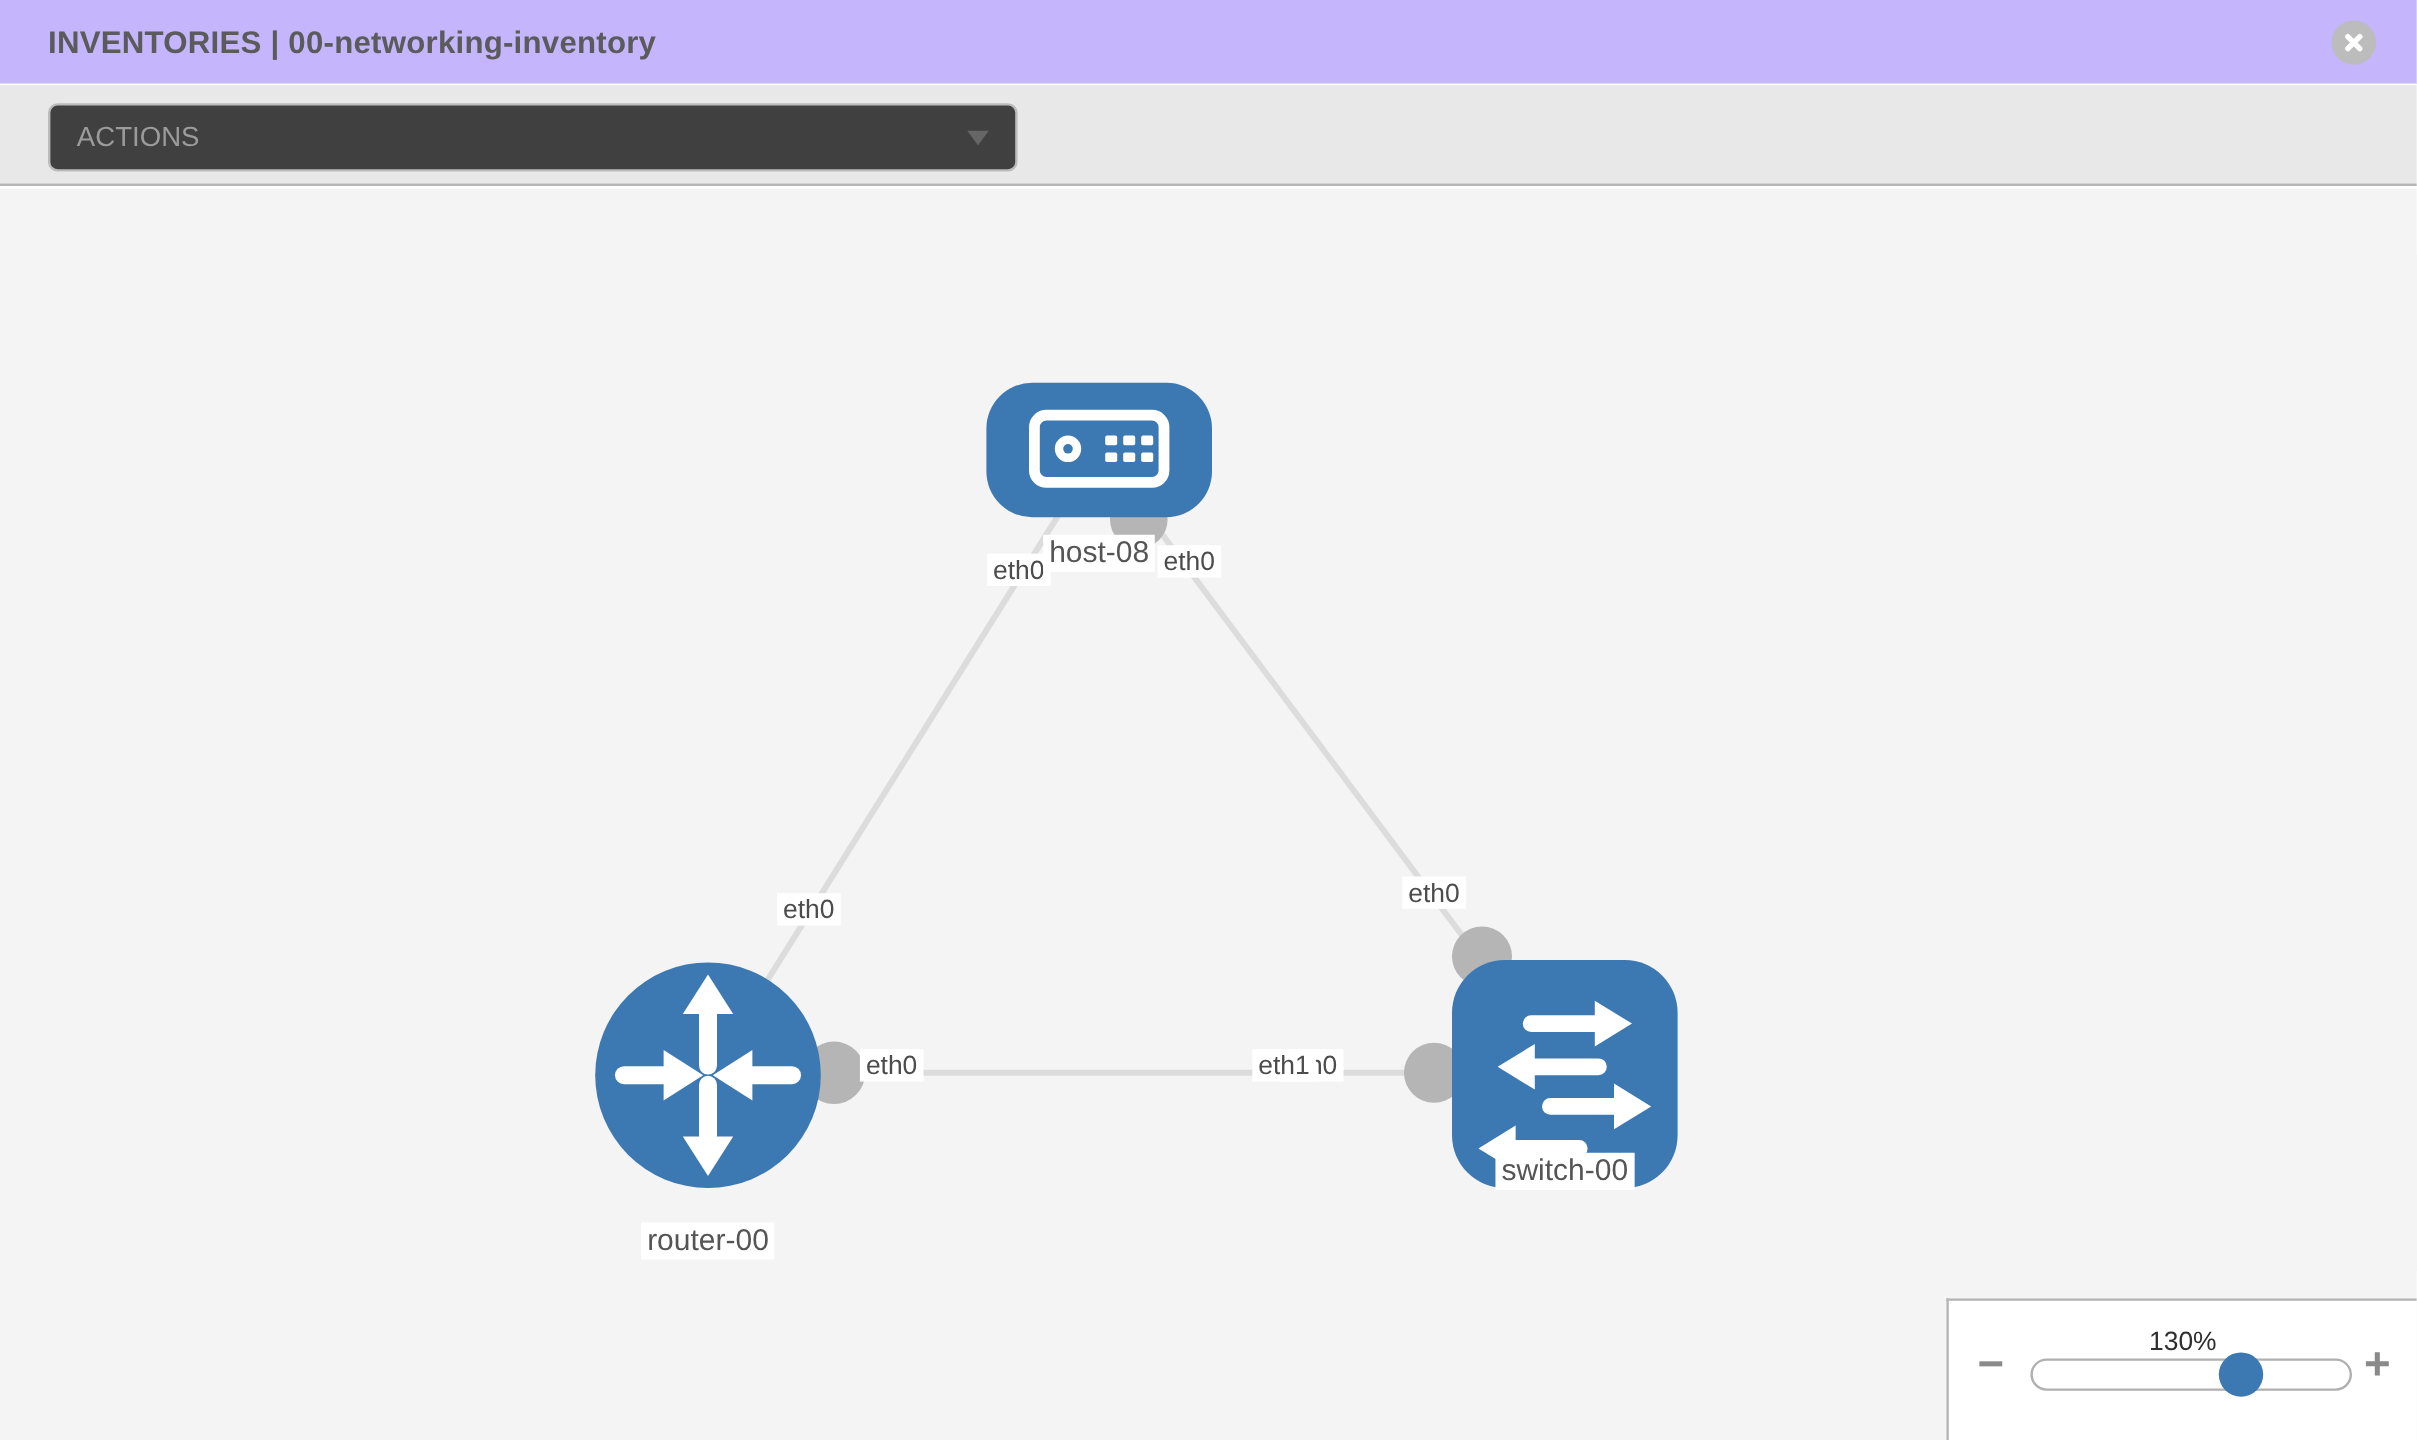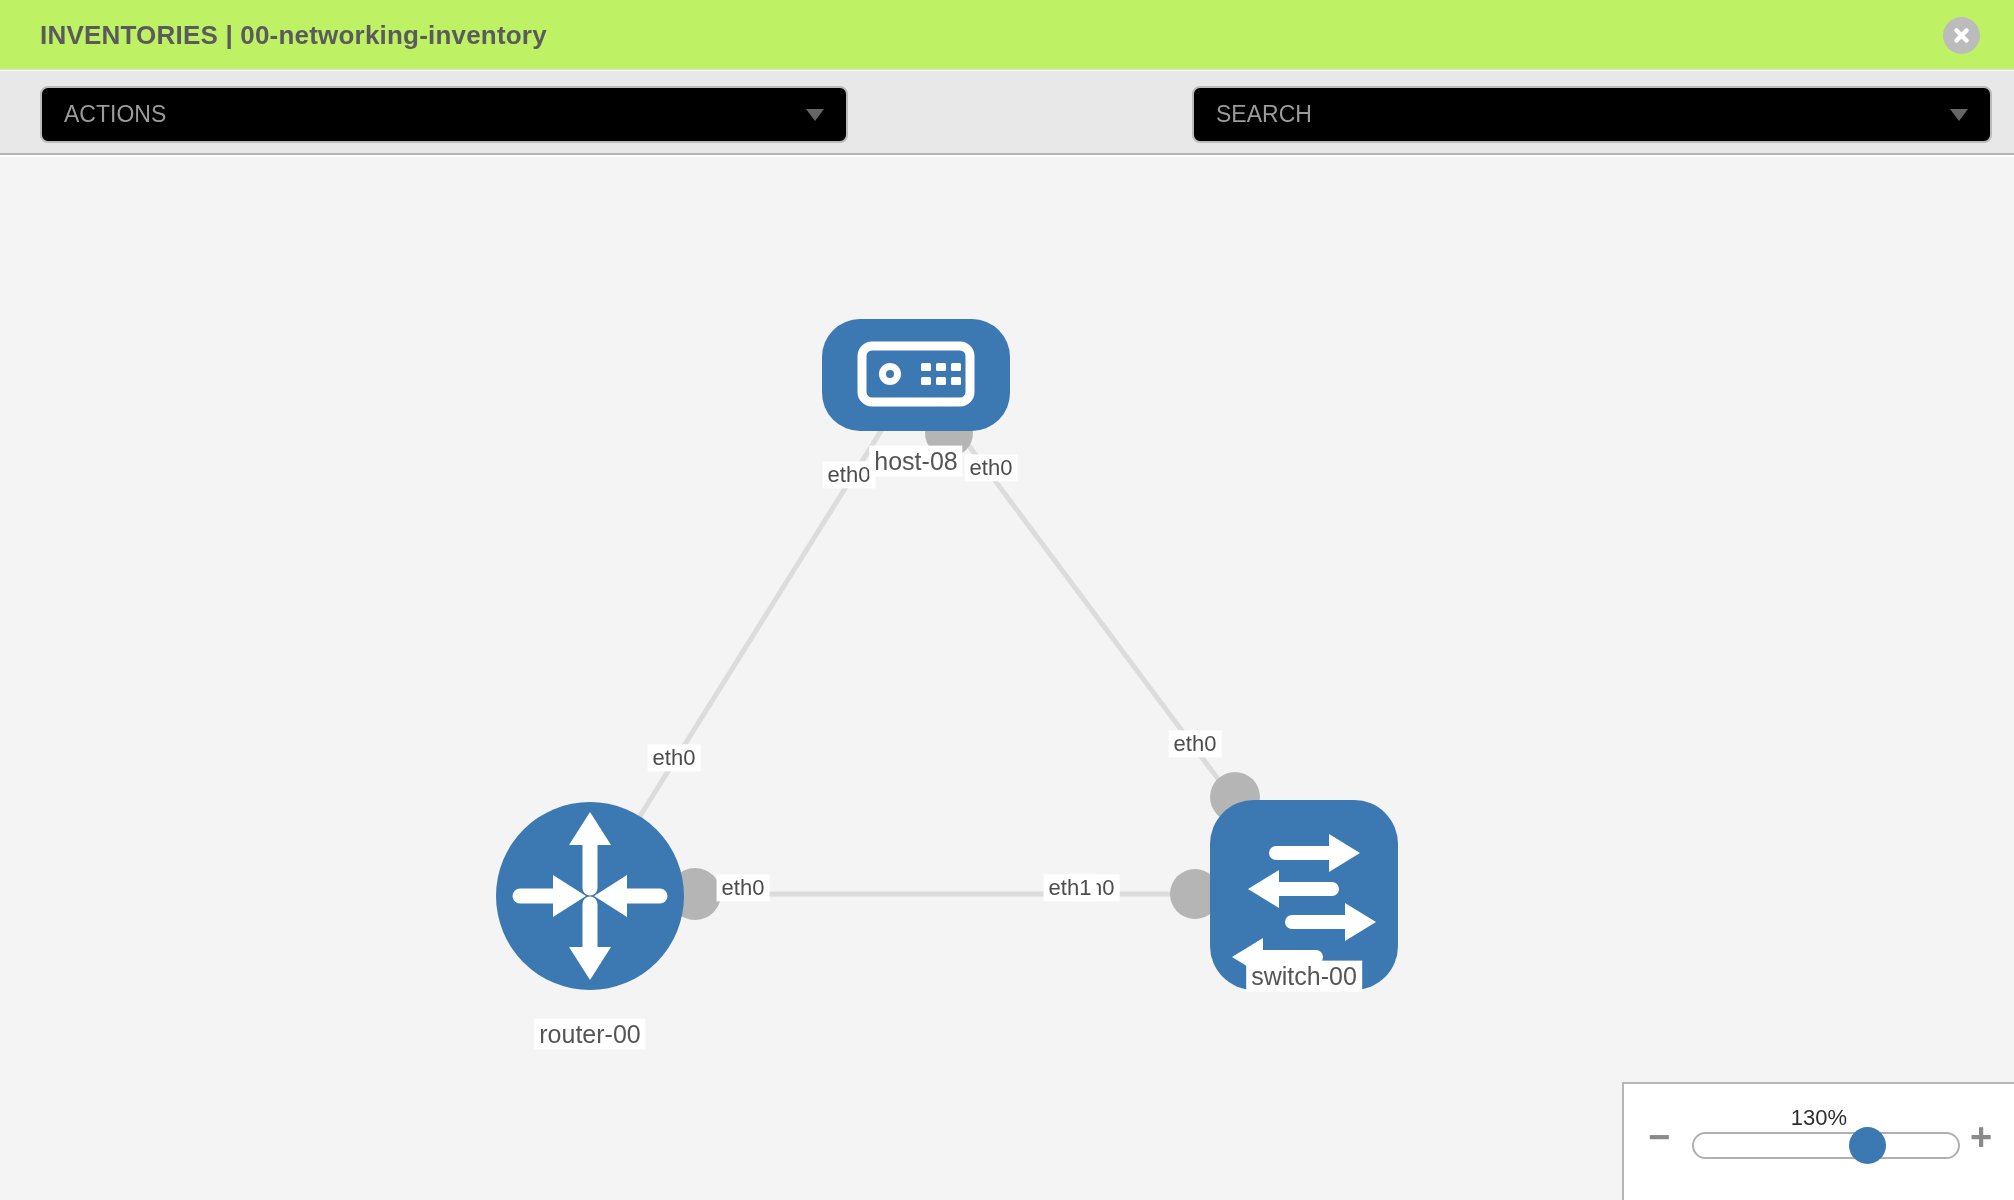--- a/index.html
+++ b/index.html
@@ -1,32 +1,32 @@
 <!DOCTYPE html>
 <html><head>
 <meta charset="utf-8">
 <style>
   * { margin:0; padding:0; box-sizing:border-box; }
   html,body { width:2014px; height:1200px; overflow:hidden;
               font-family:"Liberation Sans", sans-serif; background:#fff; }
   .app { position:relative; width:2014px; height:1200px; }
 
   
-  .hdr { position:absolute; top:0; left:0; right:0; height:70px; background:#bef264;
+  .hdr { position:absolute; top:0; left:0; right:0; height:70px; background:#c4b5fd;
          border-bottom:1px solid #ddd; }
   .hdr h1 { position:absolute; left:40px; top:0; line-height:70px;
             font-size:26px; font-weight:bold; color:#5b5b5b; letter-spacing:.2px; }
   .close-btn { position:absolute; right:34px; top:17px; width:37px; height:37px;
                border-radius:50%; background:#bcbcbc; cursor:pointer;
                display:flex; align-items:center; justify-content:center; }
 
   
   .toolbar { position:absolute; top:71px; left:0; right:0; height:84px;
              background:#e8e8e8; border-bottom:2px solid #b6b6b6; }
-  .select { position:absolute; top:15px; height:57px; background:#000000;
+  .select { position:absolute; top:15px; height:57px; background:#404040;
             border:2px solid #bbb; border-radius:8px; display:flex;
             align-items:center; padding:0 22px; color:#9b9b9b; font-size:23px;
             cursor:pointer; }
   .select .caret { position:absolute; right:22px; width:0; height:0;
                    border-left:9px solid transparent; border-right:9px solid transparent;
                    border-top:12px solid #666; }
   .sel-actions { left:40px; width:808px; }
   .sel-search  { left:1192px; width:800px; }
   .tool-ic { position:absolute; top:100px; cursor:pointer; }
   .tool-ic.wrench { left:1049px; }
@@ -88,24 +88,20 @@
     <div class="tool-ic key">
       <svg width="34" height="34" viewBox="0 0 28 28">
         <g stroke="#8a8a8a" fill="none" stroke-linecap="round">
           <circle cx="9" cy="9.5" r="5" stroke-width="4"></circle>
           <line x1="12.8" y1="13.3" x2="22.5" y2="23" stroke-width="4.4"></line>
           <line x1="18.5" y1="19" x2="22.5" y2="15" stroke-width="4"></line>
         </g>
       </svg>
     </div>
 
-    <div class="select sel-search">
-      <span>SEARCH</span>
-      <span class="caret"></span>
-    </div>
   </div>
 
   <div class="canvas">
 
     <svg class="topo" width="2014" height="1043" viewBox="0 0 2014 1043">
 
       <g stroke="#dcdcdc" stroke-width="5">
         <line x1="916" y1="218" x2="590" y2="739"></line>
         <line x1="916" y1="218" x2="1304" y2="737"></line>
         <line x1="652" y1="737" x2="1235" y2="737"></line>

